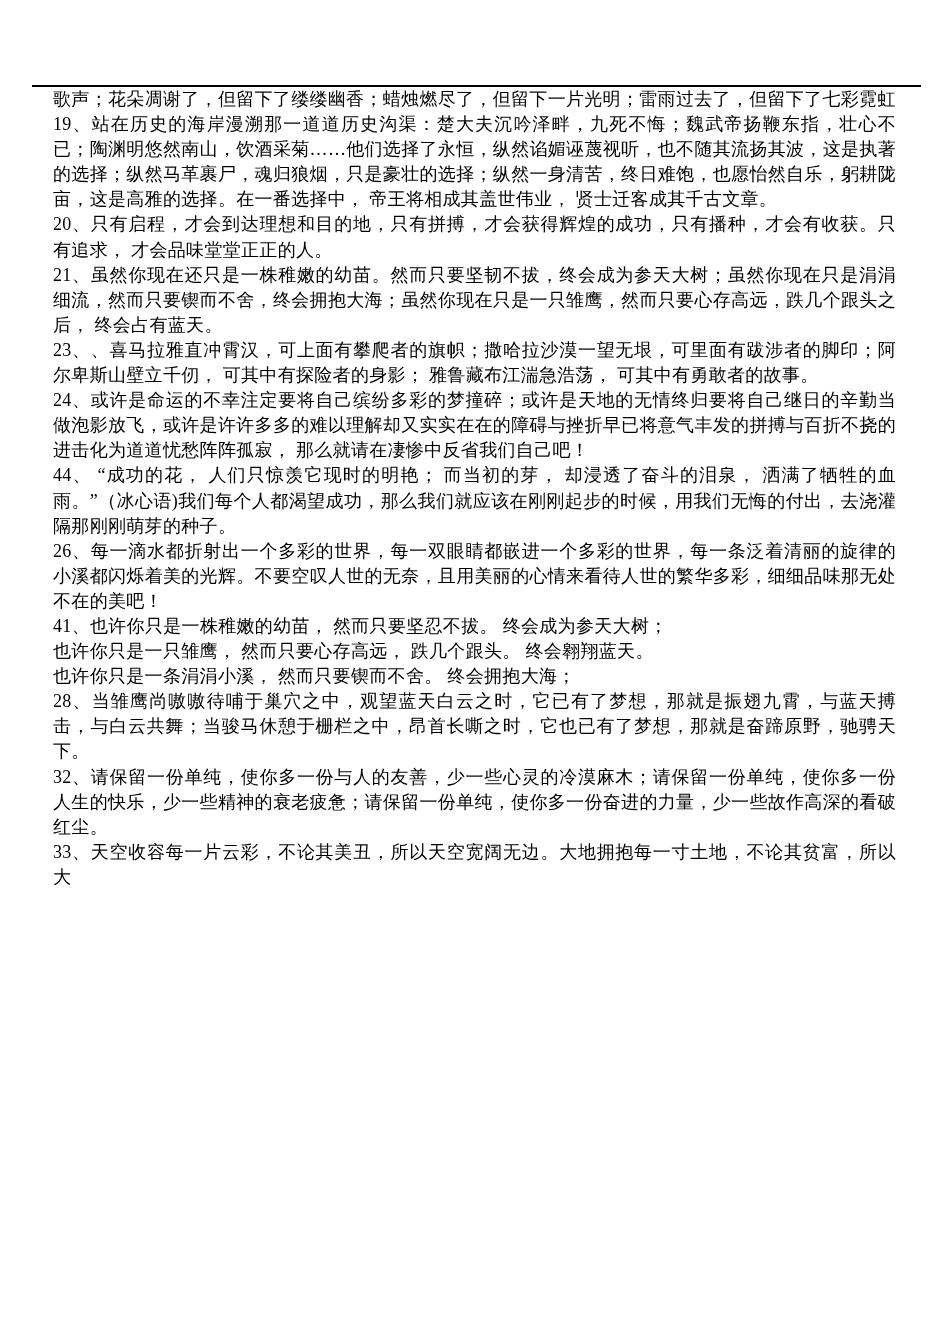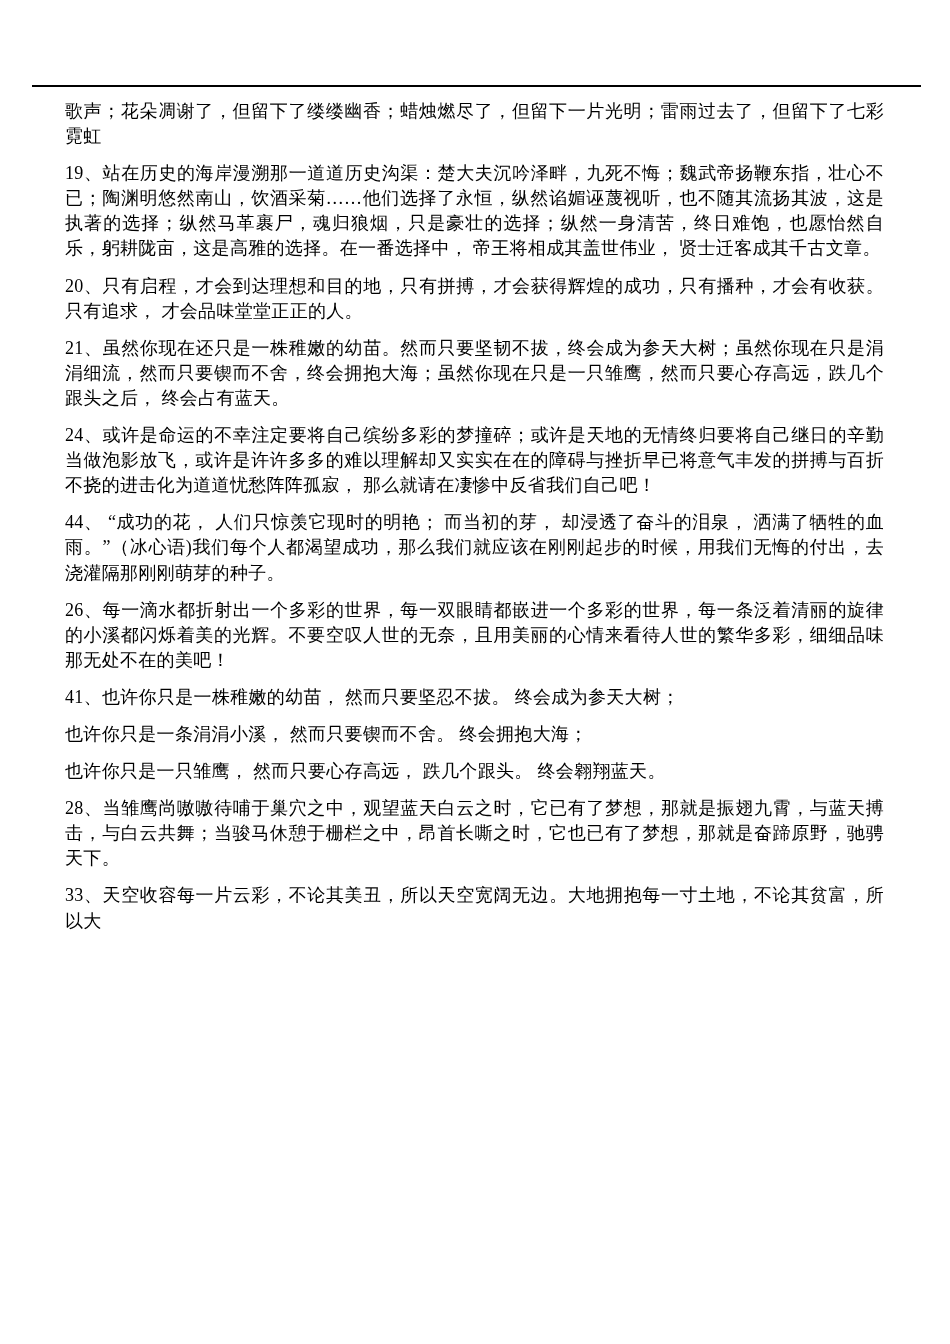--- a/index.html
+++ b/index.html
@@ -31,36 +31,38 @@
     left: 53px;
     top: 87px;
     width: 843px;
     font-size: 18px;
     line-height: 25.1px;
     letter-spacing: 0.32px;
     text-align: justify;
     word-break: break-all;
   }
   .text-block p.para {
-    margin: 12px;
+    margin: 0;
     padding: 0;
   }
 </style>
 </head>
 <body>
 
 <div class="page">
   <hr class="top-rule">
   <div class="text-block">
       <p class="para">歌声；花朵凋谢了，但留下了缕缕幽香；蜡烛燃尽了，但留下一片光明；雷雨过去了，但留下了七彩霓虹</p>
       <p class="para">19、站在历史的海岸漫溯那一道道历史沟渠：楚大夫沉吟泽畔，九死不悔；魏武帝扬鞭东指，壮心不已；陶渊明悠然南山，饮酒采菊……他们选择了永恒，纵然谄媚诬蔑视听，也不随其流扬其波，这是执著的选择；纵然马革裹尸，魂归狼烟，只是豪壮的选择；纵然一身清苦，终日难饱，也愿怡然自乐，躬耕陇亩，这是高雅的选择。在一番选择中， 帝王将相成其盖世伟业， 贤士迁客成其千古文章。</p>
       <p class="para">20、只有启程，才会到达理想和目的地，只有拼搏，才会获得辉煌的成功，只有播种，才会有收获。只有追求， 才会品味堂堂正正的人。</p>
       <p class="para">21、虽然你现在还只是一株稚嫩的幼苗。然而只要坚韧不拔，终会成为参天大树；虽然你现在只是涓涓细流，然而只要锲而不舍，终会拥抱大海；虽然你现在只是一只雏鹰，然而只要心存高远，跌几个跟头之后， 终会占有蓝天。</p>
+      <p class="para">23、、喜马拉雅直冲霄汉，可上面有攀爬者的旗帜；撒哈拉沙漠一望无垠，可里面有跋涉者的脚印；阿尔卑斯山壁立千仞， 可其中有探险者的身影； 雅鲁藏布江湍急浩荡， 可其中有勇敢者的故事。</p>
       <p class="para">24、或许是命运的不幸注定要将自己缤纷多彩的梦撞碎；或许是天地的无情终归要将自己继日的辛勤当做泡影放飞，或许是许许多多的难以理解却又实实在在的障碍与挫折早已将意气丰发的拼搏与百折不挠的进击化为道道忧愁阵阵孤寂， 那么就请在凄惨中反省我们自己吧！</p>
       <p class="para">44、 “成功的花， 人们只惊羡它现时的明艳； 而当初的芽， 却浸透了奋斗的泪泉， 洒满了牺牲的血雨。”（冰心语)我们每个人都渴望成功，那么我们就应该在刚刚起步的时候，用我们无悔的付出，去浇灌隔那刚刚萌芽的种子。</p>
       <p class="para">26、每一滴水都折射出一个多彩的世界，每一双眼睛都嵌进一个多彩的世界，每一条泛着清丽的旋律的小溪都闪烁着美的光辉。不要空叹人世的无奈，且用美丽的心情来看待人世的繁华多彩，细细品味那无处不在的美吧！</p>
       <p class="para">41、也许你只是一株稚嫩的幼苗， 然而只要坚忍不拔。 终会成为参天大树；</p>
+      <p class="para">也许你只是一只雏鹰， 然而只要心存高远， 跌几个跟头。 终会翱翔蓝天。</p>
       <p class="para">也许你只是一条涓涓小溪， 然而只要锲而不舍。 终会拥抱大海；</p>
-      <p class="para">也许你只是一只雏鹰， 然而只要心存高远， 跌几个跟头。 终会翱翔蓝天。</p>
       <p class="para">28、当雏鹰尚嗷嗷待哺于巢穴之中，观望蓝天白云之时，它已有了梦想，那就是振翅九霄，与蓝天搏击，与白云共舞；当骏马休憩于栅栏之中，昂首长嘶之时，它也已有了梦想，那就是奋蹄原野，驰骋天下。</p>
+      <p class="para">32、请保留一份单纯，使你多一份与人的友善，少一些心灵的冷漠麻木；请保留一份单纯，使你多一份人生的快乐，少一些精神的衰老疲惫；请保留一份单纯，使你多一份奋进的力量，少一些故作高深的看破红尘。</p>
       <p class="para">33、天空收容每一片云彩，不论其美丑，所以天空宽阔无边。大地拥抱每一寸土地，不论其贫富，所以大</p>
     </div>
 </div>
 
 </body></html>

